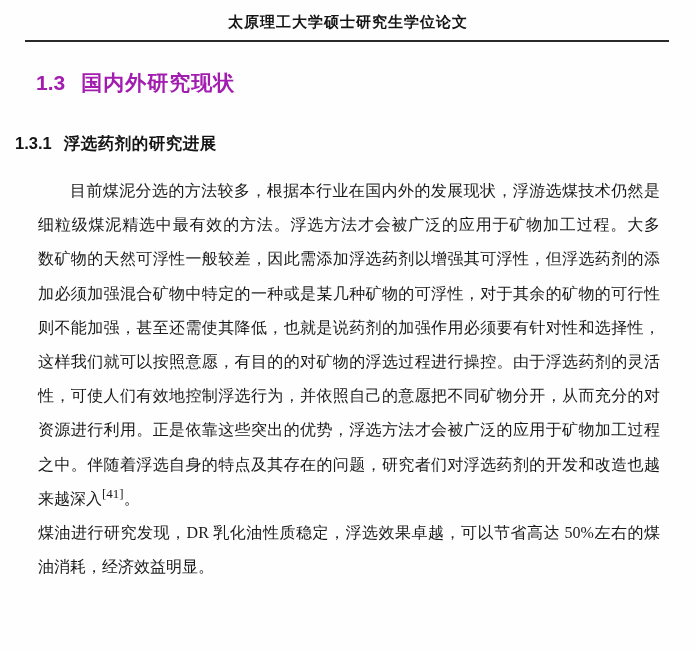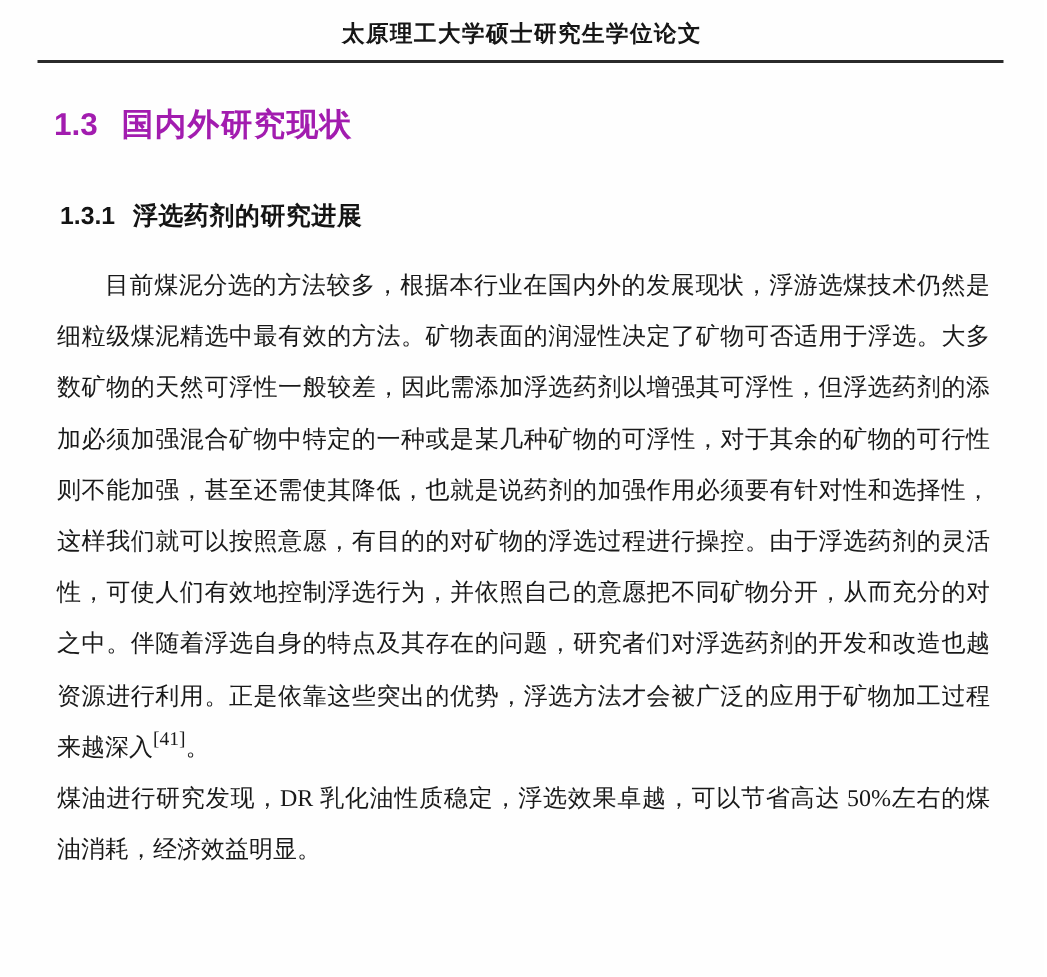--- a/index.html
+++ b/index.html
@@ -36,21 +36,21 @@
     font-size: 21px;
     font-weight: 700;
     color: #a21caf;
     letter-spacing: 1px;
   }
   .section-heading .num {
     margin-right: 16px;
     letter-spacing: 0;
   }
   .subsection-heading {
-    margin: 36px 0 0 40px;
+    margin: 36px 0 0 15px;
     font-family: "Liberation Sans", "DejaVu Sans", sans-serif;
     font-size: 16.5px;
     font-weight: 700;
     color: #141414;
     letter-spacing: 0.5px;
   }
   .subsection-heading .num {
     margin-right: 12px;
     letter-spacing: 0;
   }
@@ -92,26 +92,26 @@
   <div class="section-heading">
     <span class="num">1.3</span><span>国内外研究现状</span>
   </div>
 
   <div class="subsection-heading">
     <span class="num">1.3.1</span><span>浮选药剂的研究进展</span>
   </div>
 
   <div class="body-text">
       <div class="line first">目前煤泥分选的方法较多，根据本行业在国内外的发展现状，浮游选煤技术仍然是</div>
-      <div class="line">细粒级煤泥精选中最有效的方法。矿物表面的润湿性决定了矿物可否适用于浮选。大多</div>
+      <div class="line">细粒级煤泥精选中最有效的方法。浮选方法才会被广泛的应用于矿物加工过程。大多</div>
       <div class="line">数矿物的天然可浮性一般较差，因此需添加浮选药剂以增强其可浮性，但浮选药剂的添</div>
       <div class="line">加必须加强混合矿物中特定的一种或是某几种矿物的可浮性，对于其余的矿物的可行性</div>
       <div class="line">则不能加强，甚至还需使其降低，也就是说药剂的加强作用必须要有针对性和选择性，</div>
       <div class="line">这样我们就可以按照意愿，有目的的对矿物的浮选过程进行操控。由于浮选药剂的灵活</div>
       <div class="line">性，可使人们有效地控制浮选行为，并依照自己的意愿把不同矿物分开，从而充分的对</div>
+      <div class="line">资源进行利用。正是依靠这些突出的优势，浮选方法才会被广泛的应用于矿物加工过程</div>
       <div class="line">之中。伴随着浮选自身的特点及其存在的问题，研究者们对浮选药剂的开发和改造也越</div>
-      <div class="line">资源进行利用。正是依靠这些突出的优势，浮选方法才会被广泛的应用于矿物加工过程</div>
       <div class="line plast">来越深入<sup>[41]</sup>。</div>
       <div class="line">煤油进行研究发现，DR 乳化油性质稳定，浮选效果卓越，可以节省高达 50%左右的煤</div>
       <div class="line plast">油消耗，经济效益明显。</div>
     </div>
 
 </div>
 
 </body></html>

